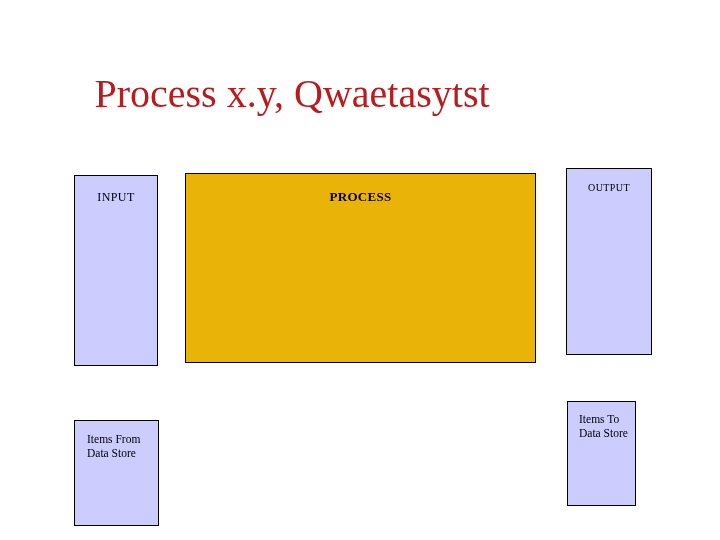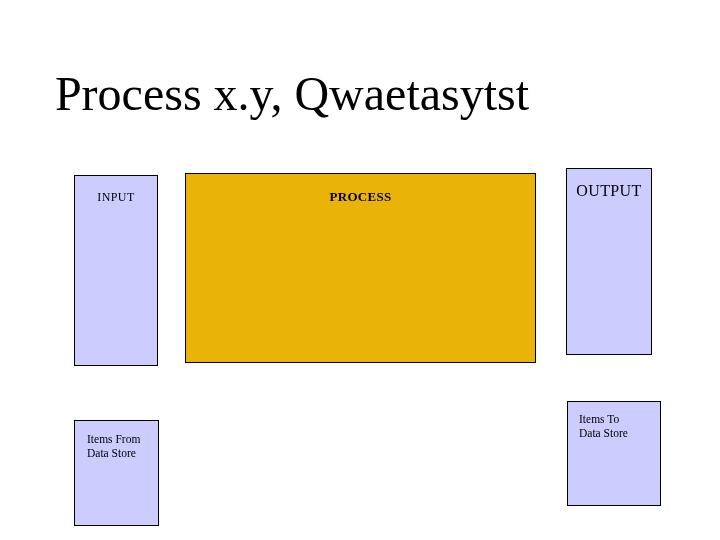--- a/index.html
+++ b/index.html
@@ -15,23 +15,23 @@
     overflow: hidden;
     font-family: "Liberation Serif", "DejaVu Serif", serif;
   }
   .slide-title {
     position: absolute;
     left: 0;
     top: 70px;
     width: 584px;
     text-align: center;
     font-family: "Liberation Serif", "DejaVu Serif", serif;
-    font-size: 48px;
+    font-size: 40px;
     line-height: 48px;
-    color: #000000;
+    color: #b91c1c;
     white-space: nowrap;
   }
   .box {
     position: absolute;
     box-sizing: border-box;
     border: 1px solid #000000;
     color: #000000;
     font-family: "Liberation Serif", "DejaVu Serif", serif;
   }
   .box-label {
@@ -77,21 +77,21 @@
 
   #box-output {
     left: 566px;
     top: 168px;
     width: 86px;
     height: 187px;
     background: #ccccff;
   }
   #box-output .box-label {
     top: 13px;
-    font-size: 16px;
+    font-size: 10px;
     letter-spacing: 0.4px;
   }
 
   
   #box-items-from {
     left: 74px;
     top: 408px;
     width: 85px;
     height: 106px;
     background: #ccccff;
@@ -113,21 +113,21 @@
   }
   #box-data-assurance .box-label {
     top: 12px;
     font-size: 12.5px;
     letter-spacing: 0.3px;
   }
 
   #box-items-to {
     left: 567px;
     top: 401px;
-    width: 94px;
+    width: 69px;
     height: 105px;
     background: #ccccff;
   }
   #box-items-to .box-label {
     top: 10px;
     left: 11px;
     font-size: 11.5px;
     line-height: 14px;
   }
 </style>

